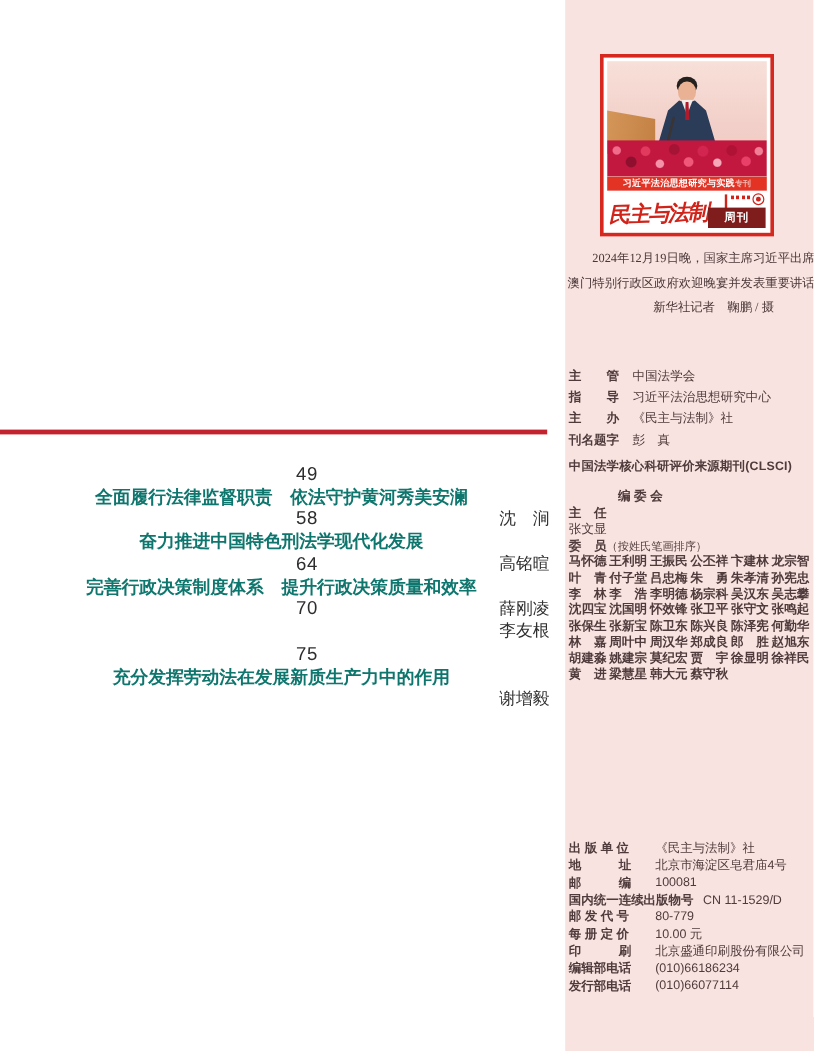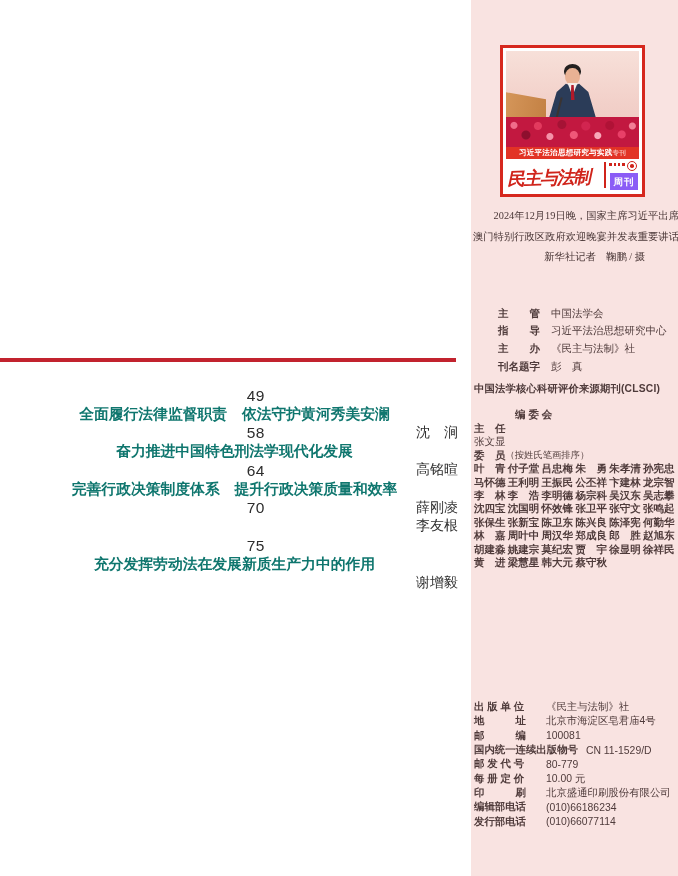--- a/index.html
+++ b/index.html
@@ -55,34 +55,34 @@
   .calligraphy{position:absolute;left:1px;bottom:1px;font-family:"Liberation Serif",serif;font-style:italic;
                font-weight:900;font-size:18px;color:#d0241b;letter-spacing:-1.5px;transform:rotate(-2deg);
                white-space:nowrap;}
   .strip-divider{position:absolute;right:33px;top:3px;width:2px;height:26px;background:#d0241b;}
   .strip-ticks{position:absolute;right:14px;top:4px;width:16px;height:3px;
                background:repeating-linear-gradient(90deg,#d0241b 0 2.5px,transparent 2.5px 4.5px);}
   .strip-logo{position:absolute;right:2px;top:2px;width:10px;height:10px;border:1.3px solid #d0241b;
               border-radius:50%;box-sizing:border-box;}
   .strip-logo::after{content:"";position:absolute;left:2px;top:2px;width:3.5px;height:3.5px;
               background:#d0241b;border-radius:50%;}
-  .weekly-box{position:absolute;right:1px;bottom:1px;width:28px;height:17px;background:#8b5cf6;color:#fff;
+  .weekly-box{position:absolute;right:1px;bottom:1px;width:48px;height:17px;background:#7f1d1d;color:#fff;
               font-size:9.5px;font-weight:700;text-align:center;line-height:17px;letter-spacing:1px;}
 
   
   .caption{position:absolute;left:2px;top:206px;width:174px;font-family:"Liberation Serif",serif;
            font-size:10.3px;line-height:20.5px;color:#4a3737;}
   .caption-line1{text-indent:2em;white-space:nowrap;}
   .caption-line2{white-space:nowrap;}
   .caption-credit{text-align:right;padding-right:2px;}
 
   
   .masthead{position:absolute;left:3px;top:305px;font-size:10.5px;}
   .mh-row{display:flex;height:17.6px;align-items:center;}
-  .mh-label{font-weight:700;min-width:44px;white-space:pre;margin-left:24px;}
+  .mh-label{font-weight:700;min-width:44px;white-space:pre;}
   .mh-value{margin-left:9px;white-space:nowrap;}
   .clsci{position:absolute;left:3px;top:382px;font-size:10.3px;font-weight:700;letter-spacing:0.2px;white-space:nowrap;}
 
   
   .board{position:absolute;left:3px;top:407px;font-size:10.5px;width:203px;}
   .board-title{font-weight:700;height:14.5px;line-height:14.5px;white-space:pre;padding-left:41px;}
   .board-line{height:13.6px;line-height:13.6px;display:flex;align-items:center;white-space:pre;}
   .b{font-weight:700;}
   .note{font-family:Liberation Mono, monospace;font-size:9.3px;color:#54403f;}
   .member-row{display:flex;height:13.4px;line-height:13.4px;}
@@ -181,36 +181,36 @@
 
   <div class="clsci">中国法学核心科研评价来源期刊(CLSCI)</div>
 
   <div class="board">
     <div class="board-title">编 委 会</div>
     <div class="board-line"><span class="b">主　任</span></div>
     <div class="board-line"><span>张文显</span></div>
     <div class="board-line"><span class="b">委　员</span><span class="note">（按姓氏笔画排序）</span></div>
 
     <div class="member-row">
+      <span class="member">马怀德</span>
+        <span class="member">王利明</span>
+        <span class="member">王振民</span>
+        <span class="member">公丕祥</span>
+        <span class="member">卞建林</span>
+        <span class="member">龙宗智</span>
+    </div>
+    <div class="member-row">
       <span class="member">叶　青</span>
         <span class="member">付子堂</span>
         <span class="member">吕忠梅</span>
         <span class="member">朱　勇</span>
         <span class="member">朱孝清</span>
         <span class="member">孙宪忠</span>
     </div>
     <div class="member-row">
-      <span class="member">马怀德</span>
-        <span class="member">王利明</span>
-        <span class="member">王振民</span>
-        <span class="member">公丕祥</span>
-        <span class="member">卞建林</span>
-        <span class="member">龙宗智</span>
-    </div>
-    <div class="member-row">
       <span class="member">李　林</span>
         <span class="member">李　浩</span>
         <span class="member">李明德</span>
         <span class="member">杨宗科</span>
         <span class="member">吴汉东</span>
         <span class="member">吴志攀</span>
     </div>
     <div class="member-row">
       <span class="member">沈四宝</span>
         <span class="member">沈国明</span>

